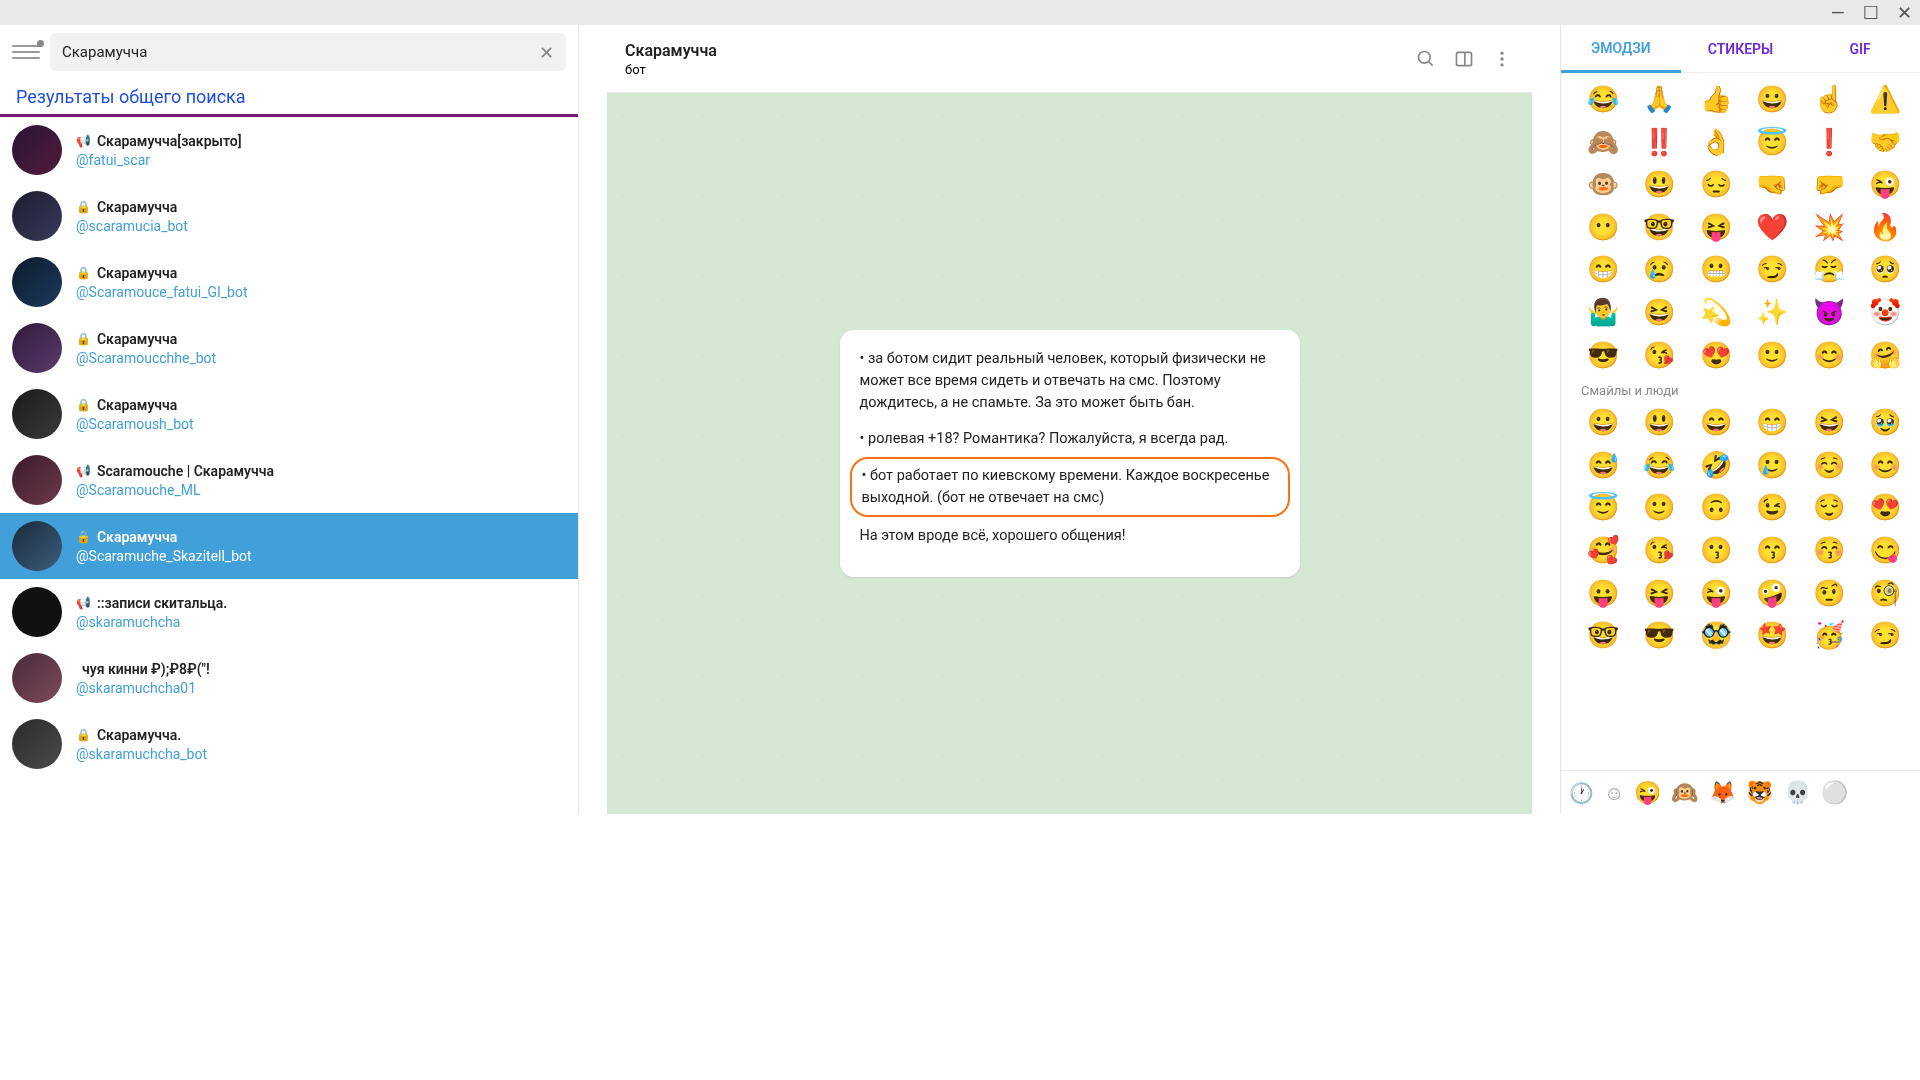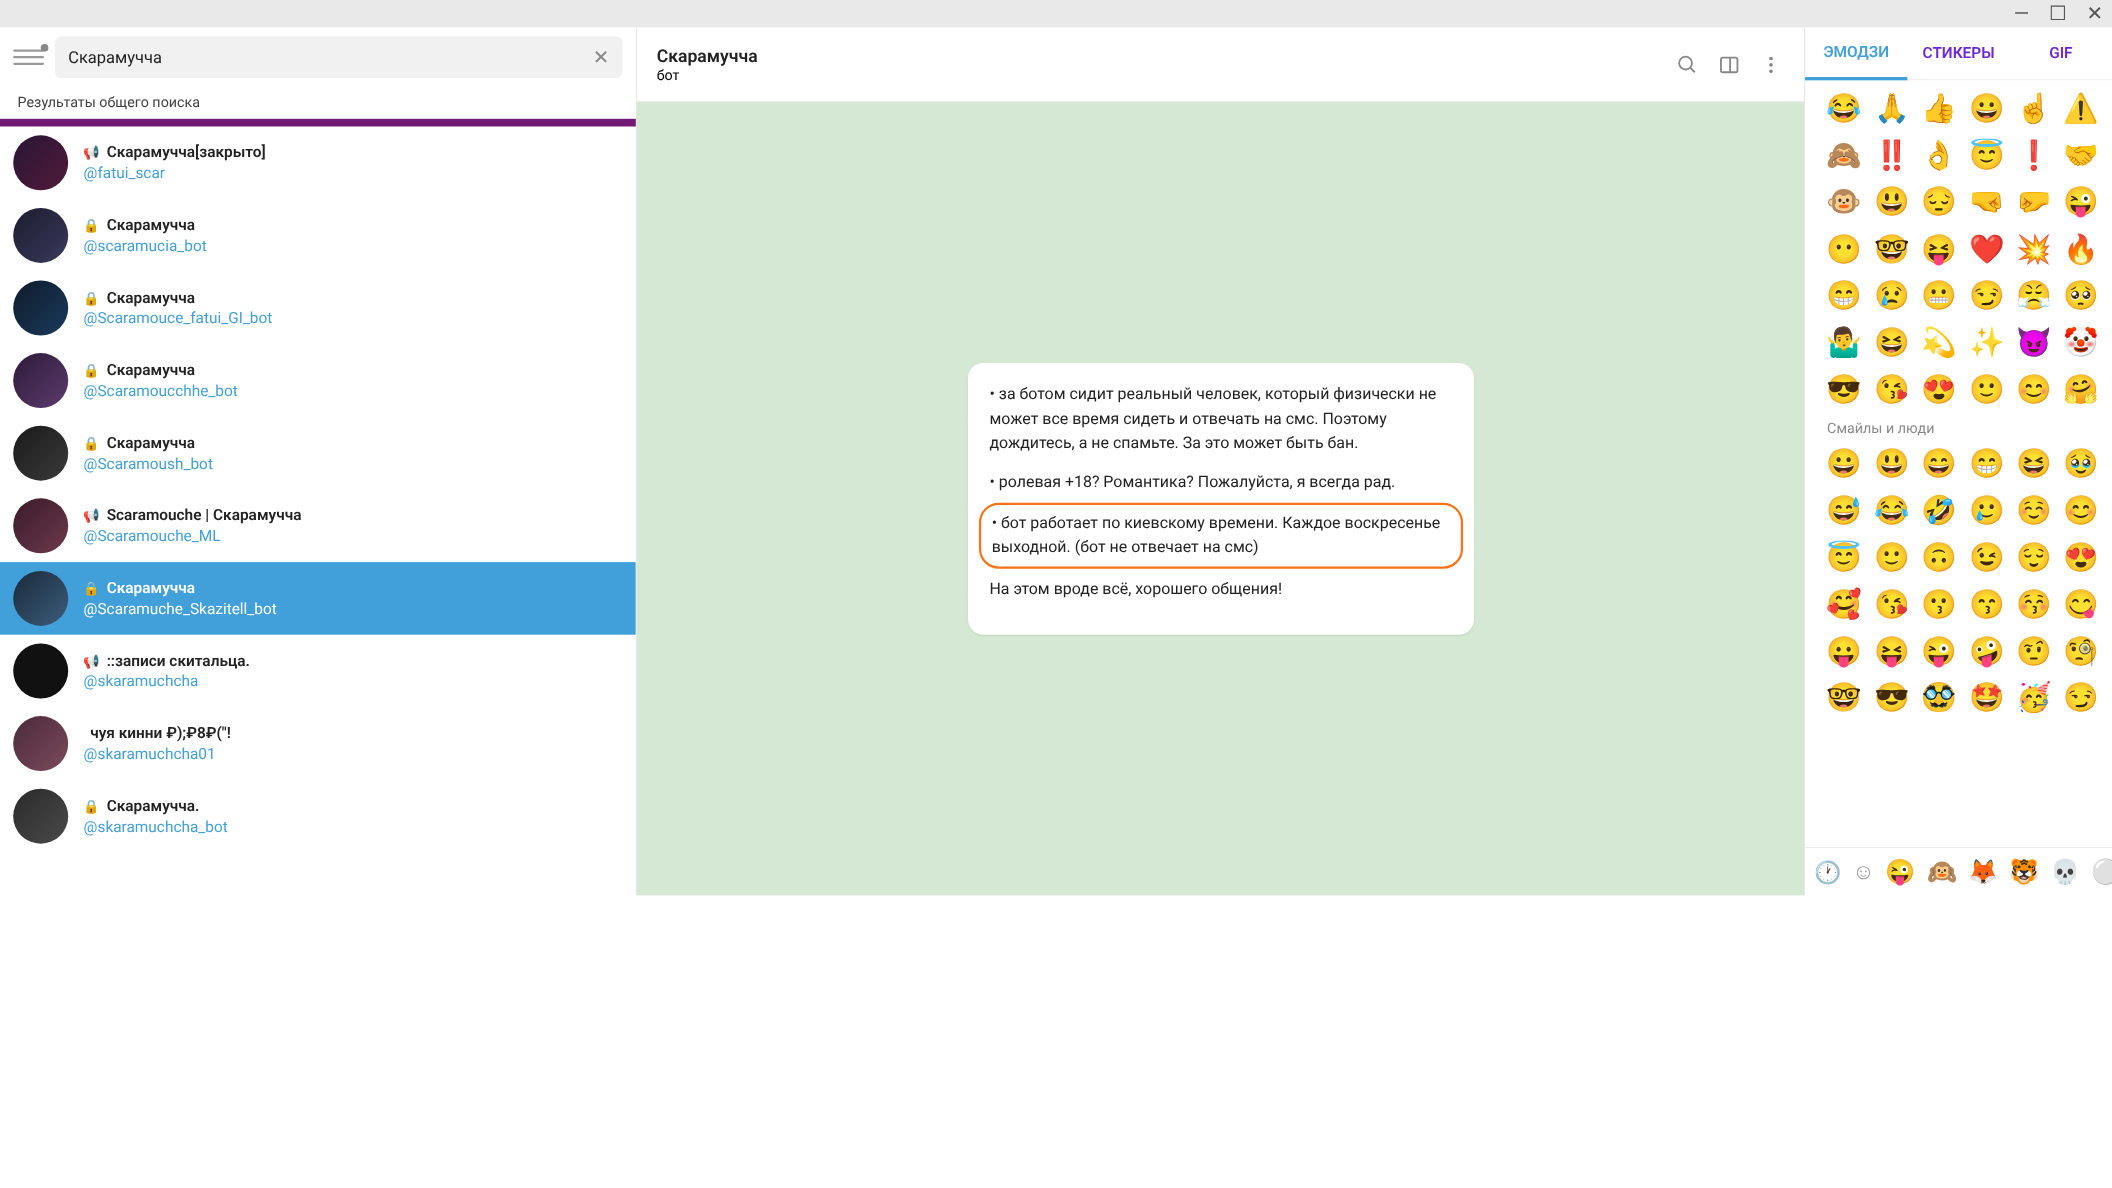--- a/index.html
+++ b/index.html
@@ -1,30 +1,30 @@
 <!DOCTYPE html>
 <html><head>
 <meta charset="utf-8">
 <style>
 * { margin: 0; padding: 0; box-sizing: border-box; font-family: "Segoe UI", -apple-system, Roboto, sans-serif; }
 body { background: #fff; overflow: hidden; }
 .titlebar { height: 25px; background: #e9e9e9; display: flex; justify-content: flex-end; align-items: center; padding-right: 8px; gap: 18px; }
 .titlebar span { color: #555; font-size: 18px; cursor: default; line-height: 1; }
-.app { display: flex; height: 789px; }
+.app { display: flex; height: 789px; gap: 28px; }
 
 
 .sidebar { width: 579px; background: #fff; border-right: 1px solid #e6e6e6; display: flex; flex-direction: column; }
 .searchbar { display: flex; align-items: center; padding: 8px 12px; gap: 10px; }
 .menu-btn { width: 28px; height: 28px; display: flex; flex-direction: column; justify-content: center; gap: 4px; position: relative; }
 .menu-btn .bar { height: 2px; background: #999; border-radius: 1px; }
 .menu-btn .dot { position: absolute; top: 2px; right: -4px; width: 7px; height: 7px; border-radius: 50%; background: #888; }
 .search-wrap { flex: 1; display: flex; align-items: center; background: #f1f1f1; border-radius: 6px; padding: 0 12px; height: 38px; }
 .search-input { flex: 1; border: none; background: transparent; font-size: 15px; outline: none; color: #222; }
 .clear-x { color: #888; font-size: 18px; cursor: pointer; }
-.results-header { padding: 7px 16px; font-size: 13px; color: #404040; background: #fff; border-bottom: 7px solid #701a75; }
+.results-header { padding: 7px 16px; font-size: 18px; color: #1d4ed8; background: #fff; border-bottom: 3px solid #701a75; }
 .chat-list { flex: 1; overflow-y: auto; }
 .chat-item { display: flex; align-items: center; padding: 8px 12px; gap: 14px; cursor: pointer; }
 .chat-item.selected { background: #419fd9; }
 .chat-item.selected .chat-name, .chat-item.selected .chat-handle { color: #fff; }
 .avatar { width: 50px; height: 50px; border-radius: 50%; background: #3a2f4a; flex-shrink: 0; }
 .chat-info { flex: 1; min-width: 0; }
 .chat-name { display: flex; align-items: center; gap: 6px; font-size: 14px; font-weight: 600; color: #222; }
 .chan-icon { font-size: 12px; color: #888; }
 .chat-item.selected .chan-icon { color: #fff; }
 .chat-handle { font-size: 14px; color: #419fd9; margin-top: 3px; }
@@ -38,21 +38,21 @@
 .hdr-icon { width: 24px; height: 24px; display: flex; align-items: center; justify-content: center; color: #888; cursor: pointer; }
 .chat-body { flex: 1; display: flex; align-items: center; justify-content: center; padding: 20px; background-color: #d5e8d4; background-image: radial-gradient(circle at 20% 30%, rgba(0,0,0,0.02) 1px, transparent 1px), radial-gradient(circle at 70% 60%, rgba(0,0,0,0.02) 1px, transparent 1px); background-size: 80px 80px; position: relative; }
 .bot-card { background: #fff; border-radius: 14px; padding: 18px 20px; width: 460px; box-shadow: 0 1px 2px rgba(0,0,0,0.08); font-size: 14.5px; line-height: 1.5; color: #222; }
 .bot-card .q { font-weight: 700; margin-bottom: 8px; }
 .bot-card p { margin-bottom: 14px; }
 .bot-card p:last-child { margin-bottom: 12px; }
 .highlight-box { border: 2px solid #f97316; border-radius: 18px; padding: 6px 10px; margin: -6px -10px 8px -10px; }
 .start-btn { height: 52px; background: #fff; border-top: 1px solid #e6e6e6; display: flex; align-items: center; justify-content: center; font-size: 15px; font-weight: 600; color: #419fd9; cursor: pointer; letter-spacing: 0.5px; }
 
 
-.emoji-panel { width: 280px; background: #fff; border-left: 1px solid #e6e6e6; display: flex; flex-direction: column; }
+.emoji-panel { width: 360px; background: #fff; border-left: 1px solid #e6e6e6; display: flex; flex-direction: column; }
 .emoji-tabs { display: flex; height: 48px; border-bottom: 1px solid #eee; }
 .emoji-tab { flex: 1; display: flex; align-items: center; justify-content: center; font-size: 14px; font-weight: 600; color: #6d28d9; cursor: pointer; }
 .emoji-tab.active { color: #419fd9; border-bottom: 3px solid #419fd9; margin-bottom: -1px; }
 .emoji-grid-area { flex: 1; overflow-y: auto; padding: 12px 10px 4px 18px; }
 .emoji-grid { display: grid; grid-template-columns: repeat(6, 1fr); gap: 14px 8px; margin-bottom: 14px; }
 .emoji-cell { font-size: 26px; text-align: center; cursor: pointer; line-height: 1.1; }
 .emoji-section-title { font-size: 13px; color: #888; margin: 6px 0 10px 2px; }
 .emoji-footer { height: 44px; border-top: 1px solid #eee; display: flex; align-items: center; padding: 0 8px; gap: 10px; }
 .emoji-footer .ft { font-size: 20px; cursor: pointer; color: #999; }
 .emoji-footer .ft.em { font-size: 22px; }

